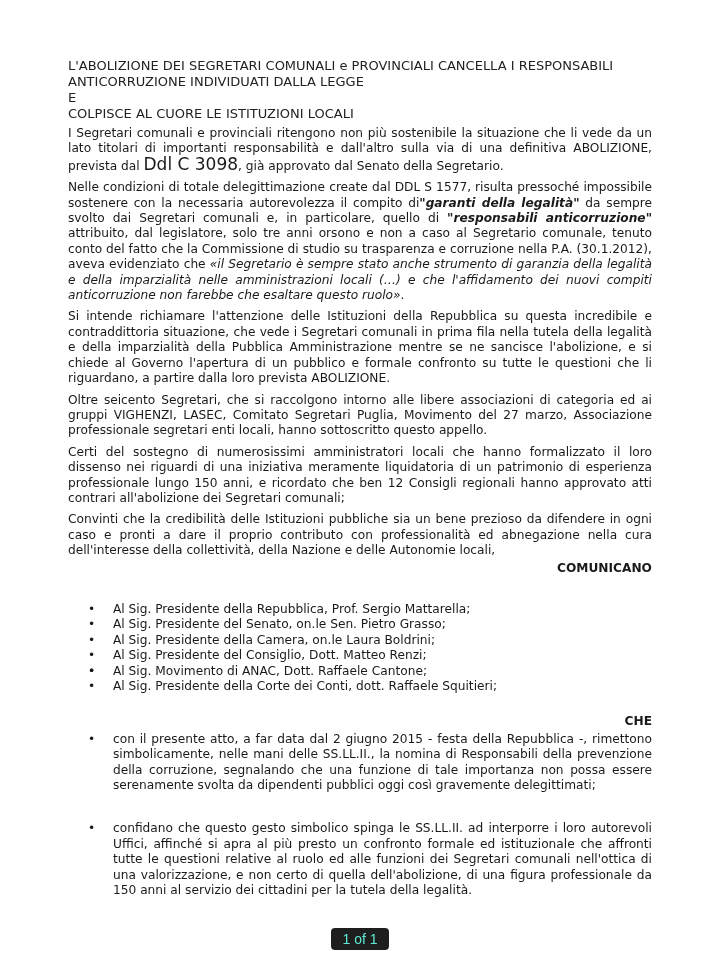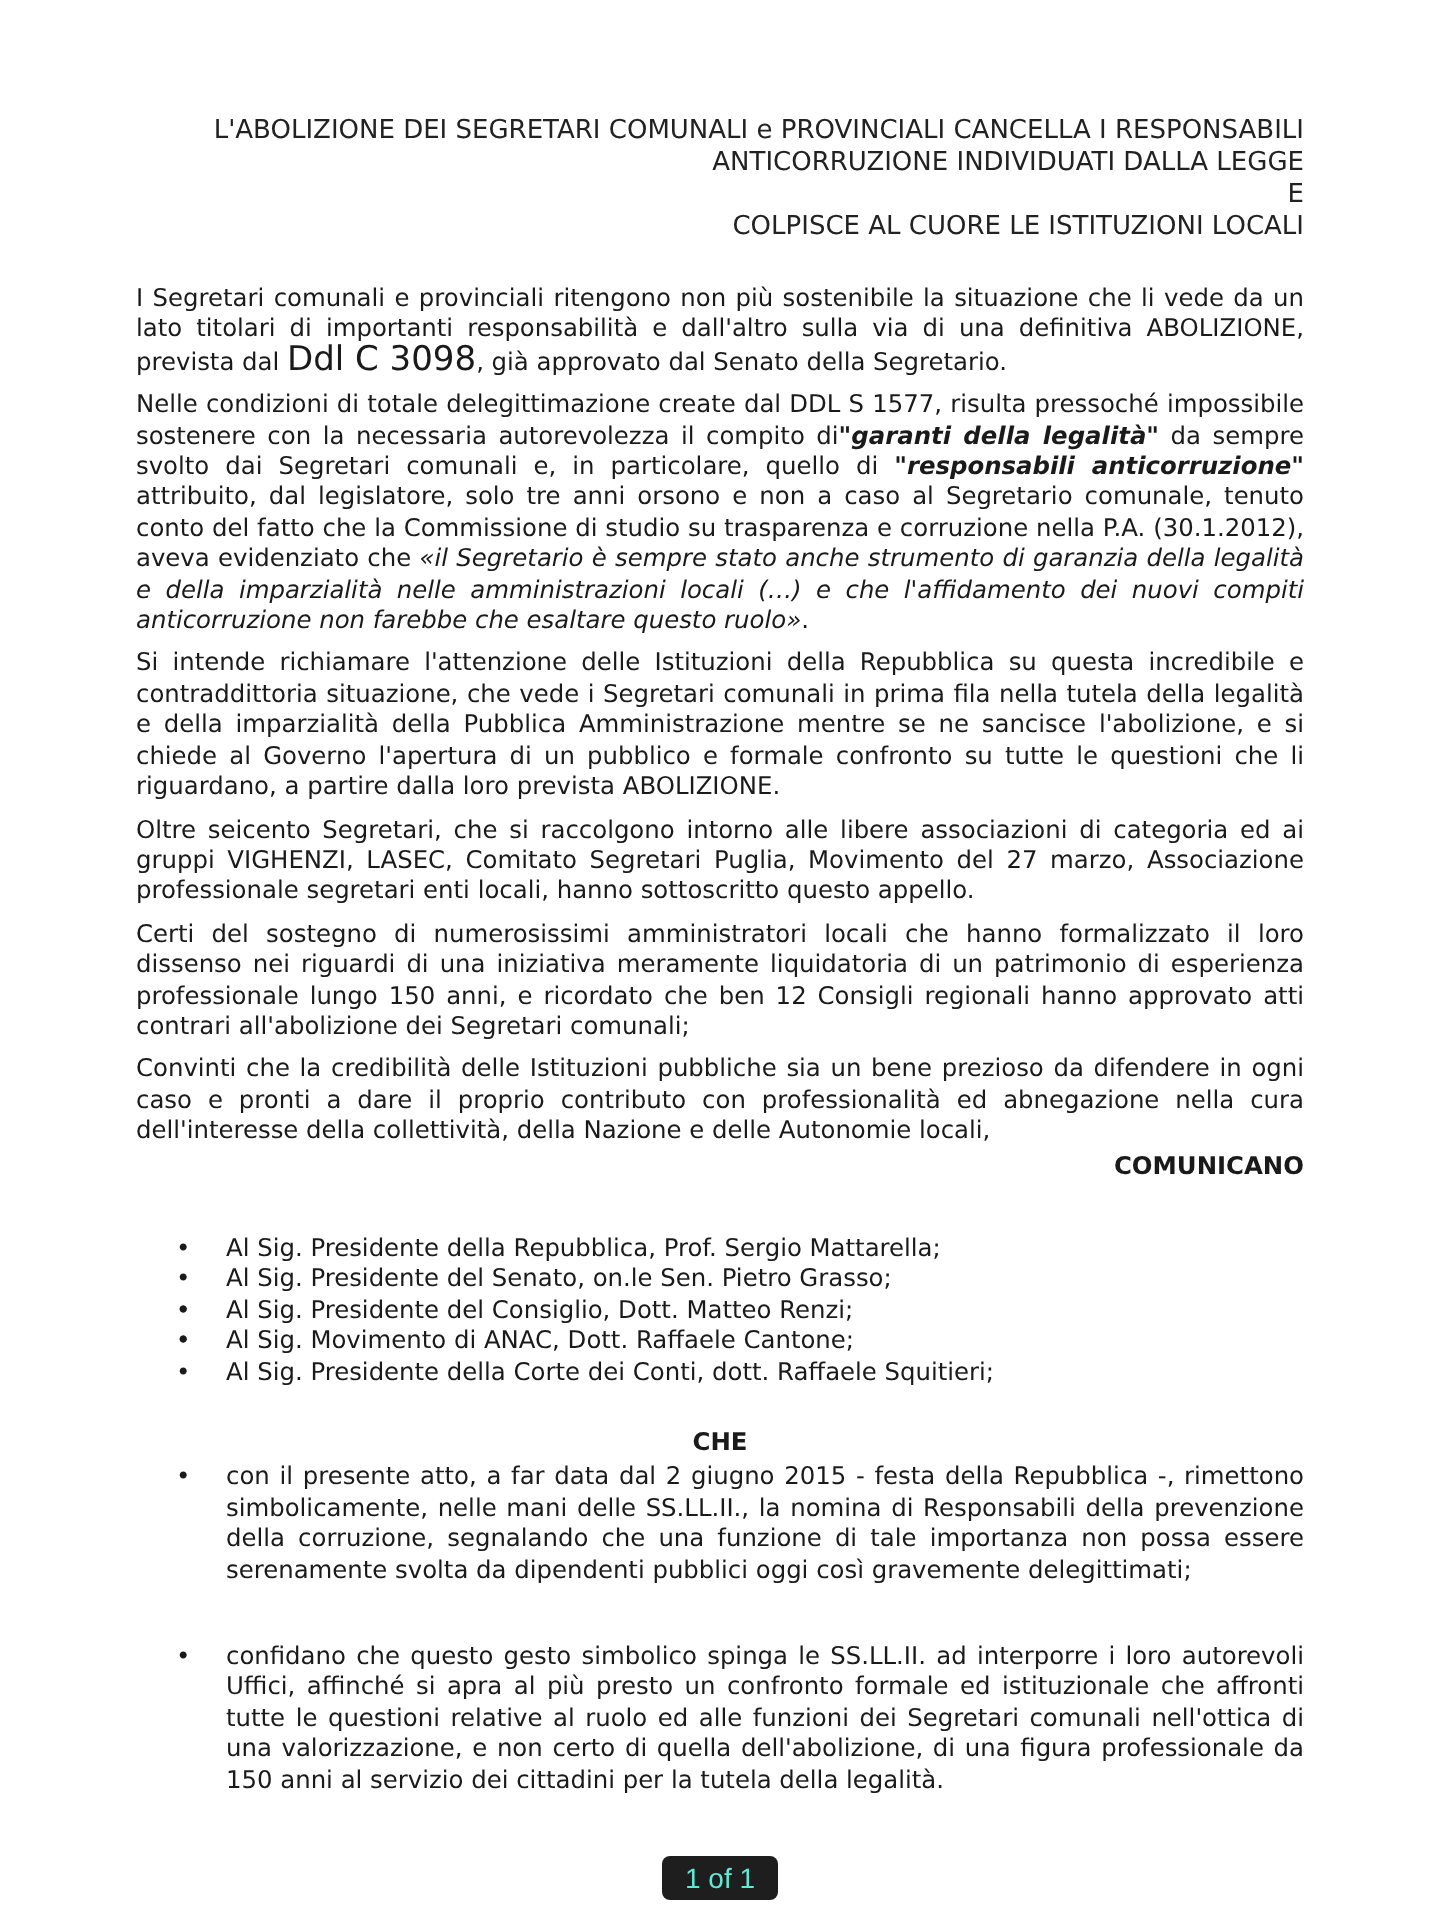--- a/index.html
+++ b/index.html
@@ -1,26 +1,26 @@
 <!DOCTYPE html>
 <html><head>
 <meta charset="utf-8">
 <style>
   html, body { margin: 0; padding: 0; }
   body {
     width: 720px; height: 960px; background: #ffffff; position: relative; overflow: hidden;
     font-family: "DejaVu Sans", sans-serif; color: #1a1a1a;
   }
   .page { position: absolute; left: 68px; top: 58px; width: 584px; font-size: 12.2px; line-height: 15.4px; }
-  .title { text-align: right; font-size: 13px; line-height: 16px; margin: 0 0 20px 0; color: #222; }
+  .title { text-align: left; font-size: 13px; line-height: 16px; margin: 0 0 4px 0; color: #222; }
   .title div { white-space: nowrap; }
   .p { text-align: justify; margin: 0 0 6px 0; }
   .p .big { font-size: 17px; }
   .heading { text-align: right; font-weight: bold; margin: 2px 0 26px 0; }
-  .heading2 { text-align: center; font-weight: bold; margin: 20px 0 2px 0; }
+  .heading2 { text-align: right; font-weight: bold; margin: 20px 0 2px 0; }
   ul.list { list-style: none; margin: 0; padding: 0 0 0 20px; }
   ul.list li { position: relative; padding-left: 25px; line-height: 15.4px; }
   ul.list li .bullet { position: absolute; left: 0; top: 0; }
   ul.che { list-style: none; margin: 0; padding: 0 0 0 20px; }
   ul.che li { position: relative; padding-left: 25px; text-align: justify; margin-bottom: 28px; }
   ul.che li .bullet { position: absolute; left: 0; top: 0; }
   .pager {
     position: absolute; left: 331px; top: 928px; width: 58px; height: 22px;
     background: #1e1e1e; color: #5eead4; border-radius: 4px;
     font-family: "Liberation Sans", sans-serif; font-size: 14px; line-height: 22px; text-align: center;
@@ -44,21 +44,21 @@
   <p class="p">Si intende richiamare l'attenzione delle Istituzioni della Repubblica su questa incredibile e contraddittoria situazione, che vede i Segretari comunali in prima fila nella tutela della legalità e della imparzialità della Pubblica Amministrazione mentre se ne sancisce l'abolizione, e si chiede al Governo l'apertura di un pubblico e formale confronto su tutte le questioni che li riguardano, a partire dalla loro prevista ABOLIZIONE.</p>
   <p class="p">Oltre seicento Segretari, che si raccolgono intorno alle libere associazioni di categoria ed ai gruppi VIGHENZI, LASEC, Comitato Segretari Puglia, Movimento del 27 marzo, Associazione professionale segretari enti locali, hanno sottoscritto questo appello.</p>
   <p class="p">Certi del sostegno di numerosissimi amministratori locali che hanno formalizzato il loro dissenso nei riguardi di una iniziativa meramente liquidatoria di un patrimonio di esperienza professionale lungo 150 anni, e ricordato che ben 12 Consigli regionali hanno approvato atti contrari all'abolizione dei Segretari comunali;</p>
   <p class="p" style="margin-bottom:0">Convinti che la credibilità delle Istituzioni pubbliche sia un bene prezioso da difendere in ogni caso e pronti a dare il proprio contributo con professionalità ed abnegazione nella cura dell'interesse della collettività, della Nazione e delle Autonomie locali,</p>
 
   <div class="heading">COMUNICANO</div>
 
   <ul class="list">
     <li><span class="bullet">•</span><span>Al Sig. Presidente della Repubblica, Prof. Sergio Mattarella;</span></li>
     <li><span class="bullet">•</span><span>Al Sig. Presidente del Senato, on.le Sen. Pietro Grasso;</span></li>
-    <li><span class="bullet">•</span></li>
+    <li><span class="bullet">•</span><span>Al Sig. Presidente della Camera, on.le Laura Boldrini;</span></li>
     <li><span class="bullet">•</span><span>Al Sig. Presidente del Consiglio, Dott. Matteo Renzi;</span></li>
     <li><span class="bullet">•</span></li>
     <li><span class="bullet">•</span><span>Al Sig. Movimento di ANAC, Dott. Raffaele Cantone;</span></li>
     <li><span class="bullet">•</span><span>Al Sig. Presidente della Corte dei Conti, dott. Raffaele Squitieri;</span></li>
   </ul>
 
   <div class="heading2">CHE</div>
 
   <ul class="che">
     <li><span class="bullet">•</span><span>con il presente atto, a far data dal 2 giugno 2015 - festa della Repubblica -, rimettono simbolicamente, nelle mani delle SS.LL.II., la nomina di Responsabili della prevenzione della corruzione, segnalando che una funzione di tale importanza non possa essere serenamente svolta da dipendenti pubblici oggi così gravemente delegittimati;</span></li>

